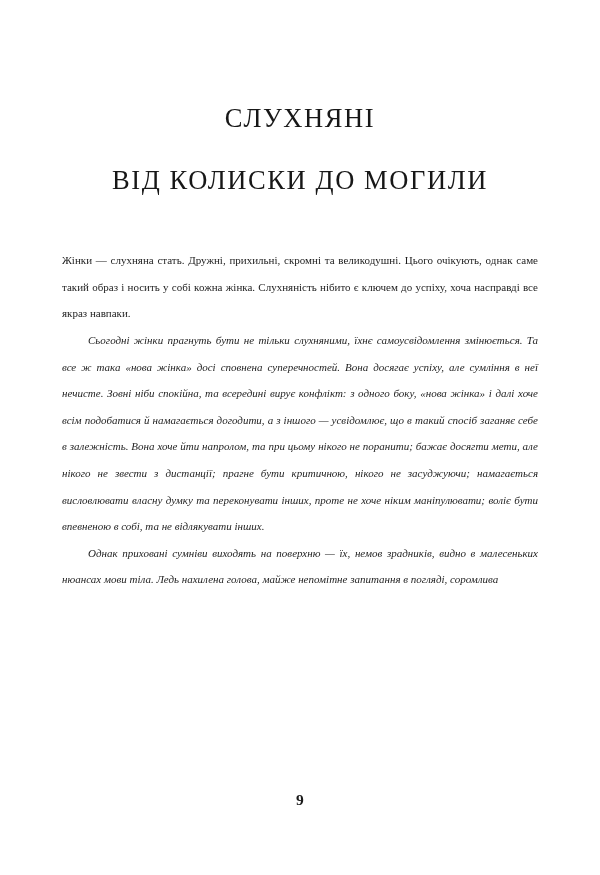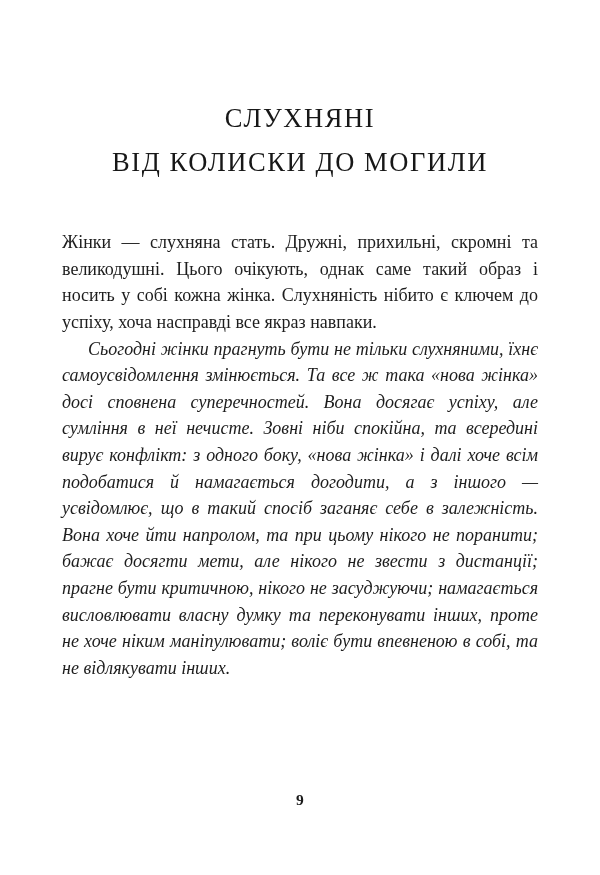--- a/index.html
+++ b/index.html
@@ -27,29 +27,29 @@
   }
   .title-line {
     font-family: "Liberation Serif", serif;
     font-size: 26.5px;
     letter-spacing: 1.6px;
     color: #171717;
     line-height: 1.42;
     white-space: nowrap;
   }
   .title-line.first {
-    margin-bottom: 6px;
+    margin-bottom: 24px;
   }
   .body-block {
     margin: 0;
     padding: 48px 62px 0 62px;
   }
   p.para {
     margin: 0;
-    font-size: 18px;
+    font-size: 11px;
     line-height: 26.6px;
     text-align: justify;
     text-justify: inter-word;
     color: #1d1d1d;
     hyphens: manual;
   }
   p.para.indent {
     text-indent: 26px;
     font-style: italic;
   }
@@ -71,17 +71,18 @@
 <div class="page">
 
   <div class="title-block">
     <div class="title-line first">СЛУХНЯНІ</div>
     <div class="title-line">ВІД КОЛИСКИ ДО МОГИЛИ</div>
   </div>
 
   <div class="body-block">
     <p class="para">Жінки — слухняна стать. Дружні, прихильні, скромні та великодушні. Цього очікують, однак саме такий образ і носить у собі кожна жінка. Слухняність нібито є ключем до успіху, хоча насправді все якраз навпаки.</p>
     <p class="para indent">Сьогодні жінки прагнуть бути не тільки слухняними, їхнє самоусвідомлення змінюється. Та все ж така «нова жінка» досі сповнена суперечностей. Вона досягає успіху, але сумління в неї нечисте. Зовні ніби спокійна, та всередині вирує конфлікт: з одного боку, «нова жінка» і далі хоче всім подобатися й намагається догодити, а з іншого — усвідомлює, що в такий спосіб заганяє себе в залежність. Вона хоче йти напролом, та при цьому нікого не поранити; бажає досягти мети, але нікого не звести з дистанції; прагне бути критичною, нікого не засуджуючи; намагається висловлювати власну думку та переконувати інших, проте не хоче ніким маніпулювати; воліє бути впевненою в собі, та не відлякувати інших.</p>
+    <p class="para indent">Однак приховані сумніви виходять на поверхню — їх, немов зрадників, видно в малесеньких нюансах мови тіла. Ледь нахилена голова, майже непомітне запитання в погляді, соромлива</p>
   </div>
 
   <div class="folio">9</div>
 
 </div>
 
 </body></html>

